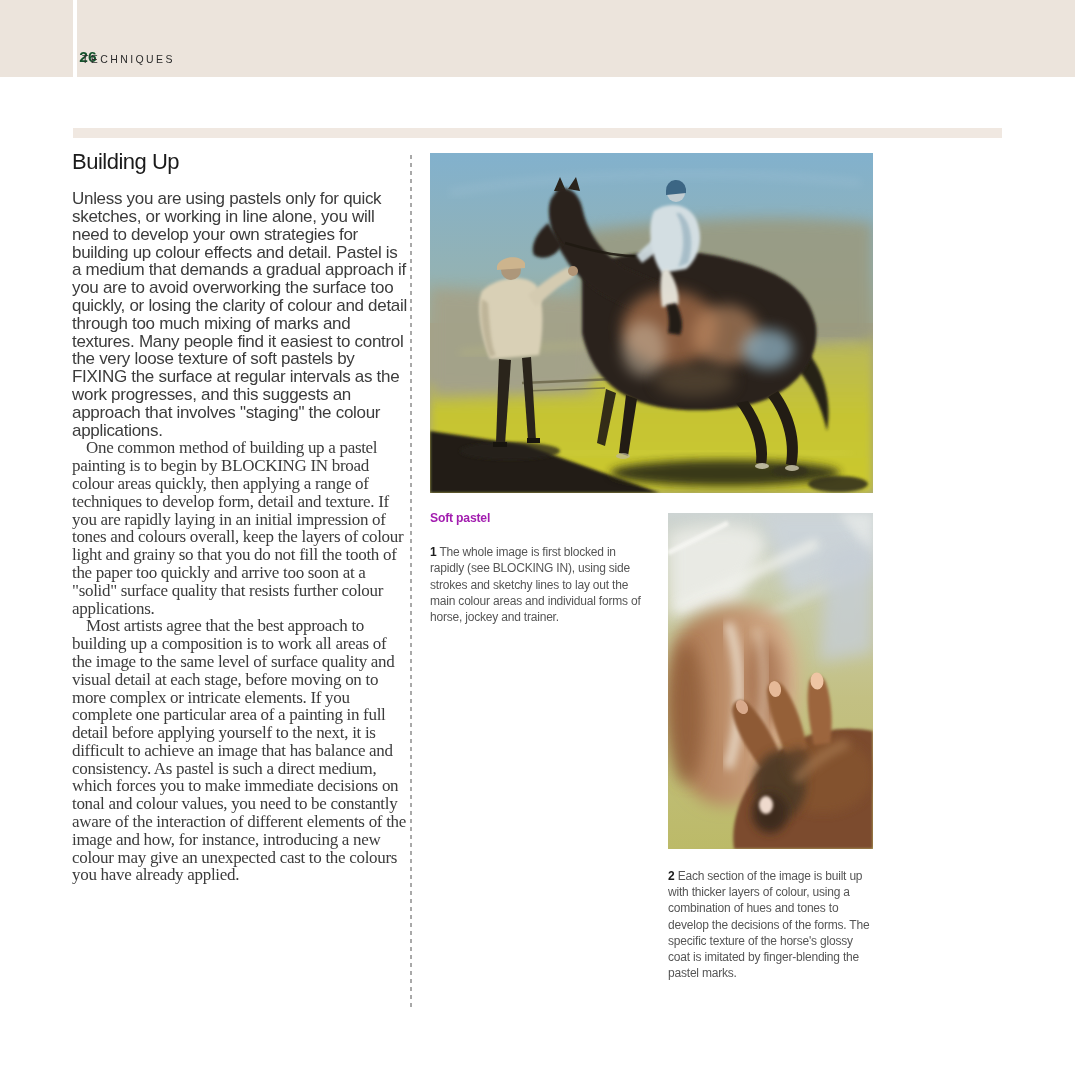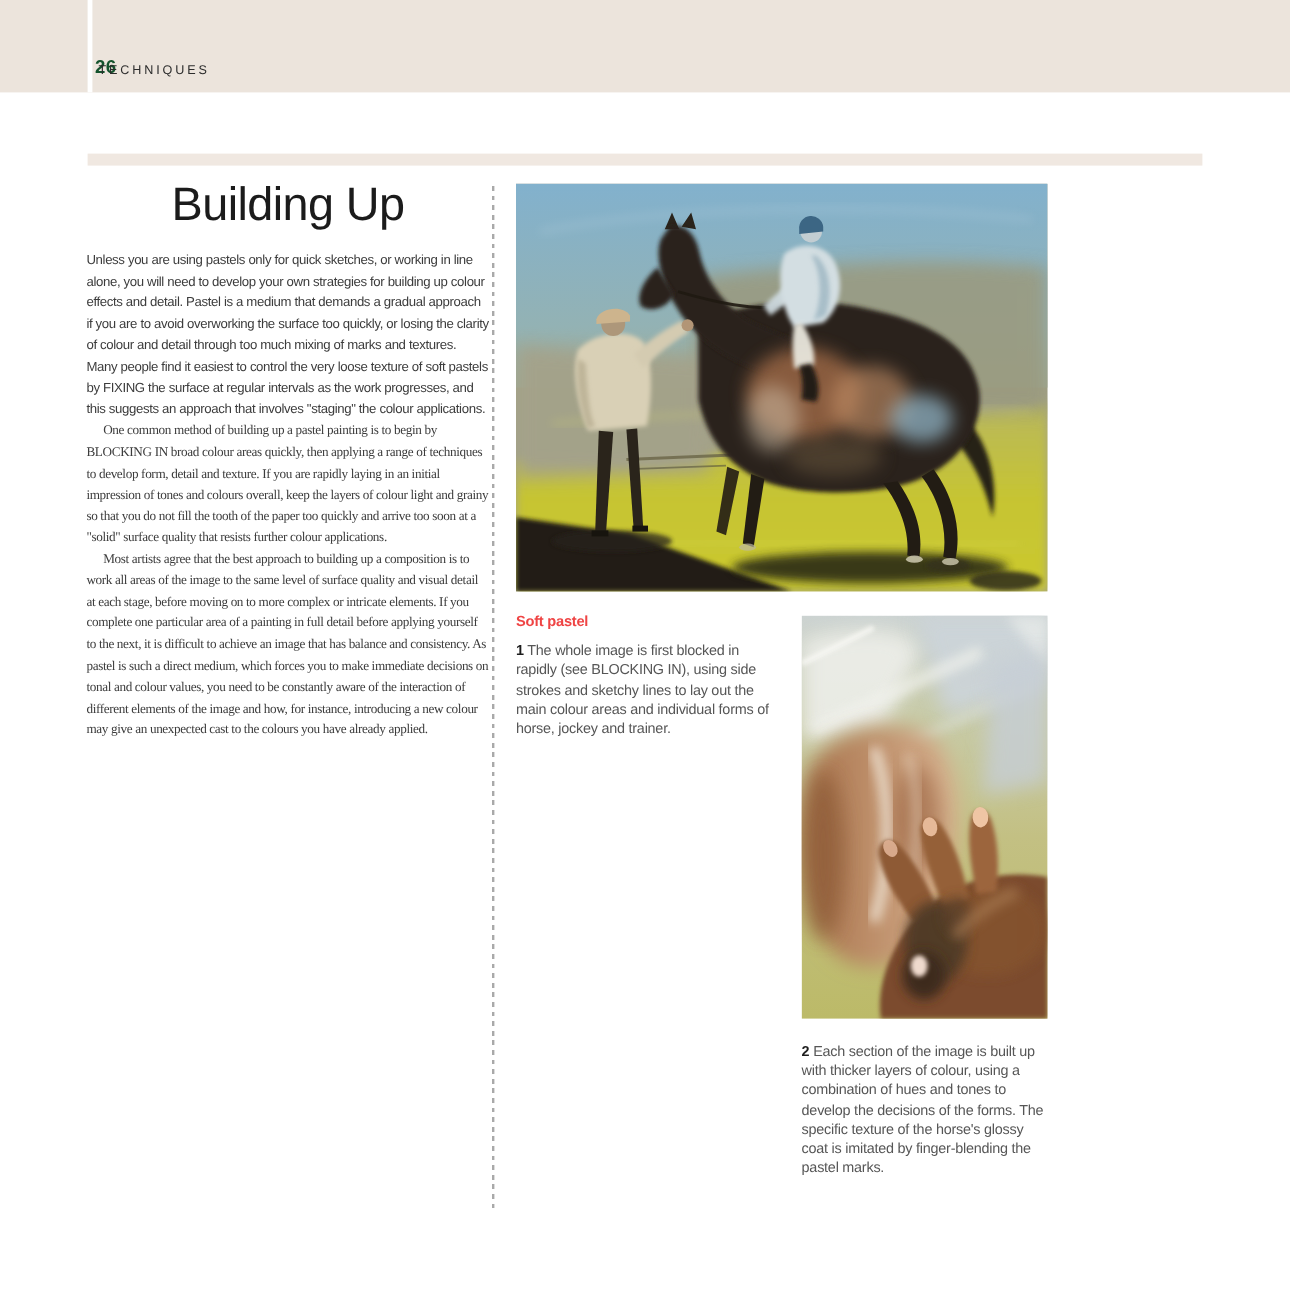--- a/index.html
+++ b/index.html
@@ -13,36 +13,36 @@
   .header-bar { position:absolute; left:0; top:0; width:1075px; height:77px; background:#ece4dc; }
   .header-gap { position:absolute; left:73px; top:0; width:4px; height:77px; background:#ffffff; }
   .page-number { position:absolute; left:0; top:48px; width:66px; text-align:right;
     font-size:15.5px; font-weight:bold; color:#14532d; letter-spacing:.3px;margin-left:31px; }
   .section-label { position:absolute; left:82px; top:53px; font-size:10.5px; font-weight:500;
     color:#2c2c2c; letter-spacing:2.4px; }
   
   .accent-bar { position:absolute; left:73px; top:128px; width:929px; height:10px; background:#f0e8e1; }
   
   .article { position:absolute; left:72px; top:150px; width:336px; }
-  .article h1 { font-size:39px; font-weight:300; color:#1b1b1b; letter-spacing:-.5px; line-height:1.1;text-align:center; }
+  .article h1 { font-size:22px; font-weight:300; color:#1b1b1b; letter-spacing:-.5px; line-height:1.1; }
   .article .body-copy { margin-top:16px; }
-  .article p { font-size:11px; line-height:17.8px; color:#3c3c3c; letter-spacing:-.3px; }
+  .article p { font-size:17px; line-height:17.8px; color:#3c3c3c; letter-spacing:-.3px; }
   .article p.indent { text-indent:14px;font-family:Liberation Serif, serif; }
   
   .col-divider { position:absolute; left:410px; top:155px; width:2px; height:853px;
     background:repeating-linear-gradient(to bottom,#a9a9a9 0 4px,transparent 4px 8px); }
   
   .fig1 { position:absolute; left:430px; top:153px; width:443px; height:340px; }
   .fig2 { position:absolute; left:668px; top:513px; width:205px; height:336px; }
   .fig1 svg, .fig2 svg { display:block; width:100%; height:100%; }
   
   .caption { position:absolute; font-size:12px; line-height:16.2px; color:#565656; letter-spacing:-.2px; }
   .caption-1 { left:430px; top:510px; width:216px; }
   .caption-2 { left:668px; top:868px; width:208px; }
-  .cap-heading { font-size:12.2px; font-weight:bold; color:#ef4444; margin-bottom:8px; }
+  .cap-heading { font-size:12.2px; font-weight:bold; color:#a21caf; margin-bottom:18px; }
   .caption b { color:#1d1d1d; }
 </style>
 </head>
 <body>
 
 <div class="page">
 
   <div class="header-bar">
     <div class="header-gap"></div>
     <div class="page-number">26</div>

